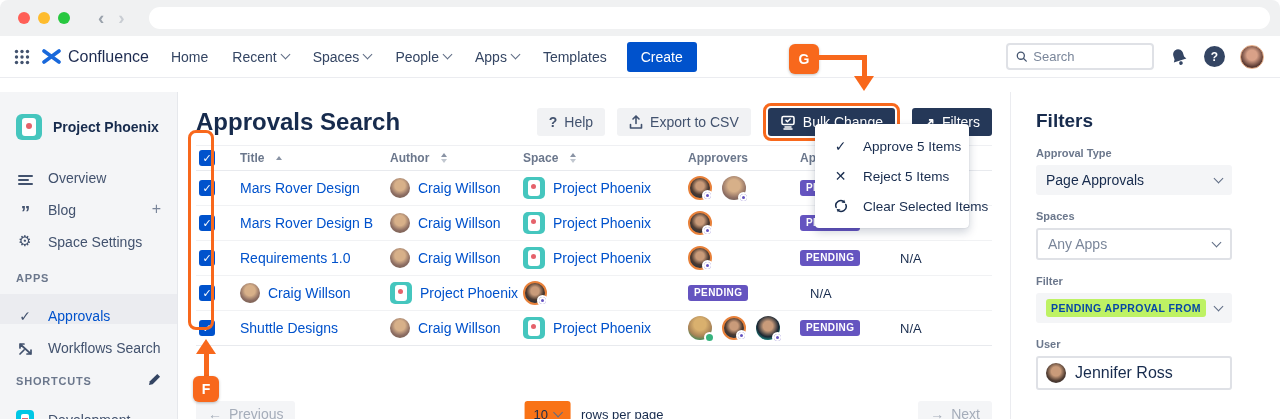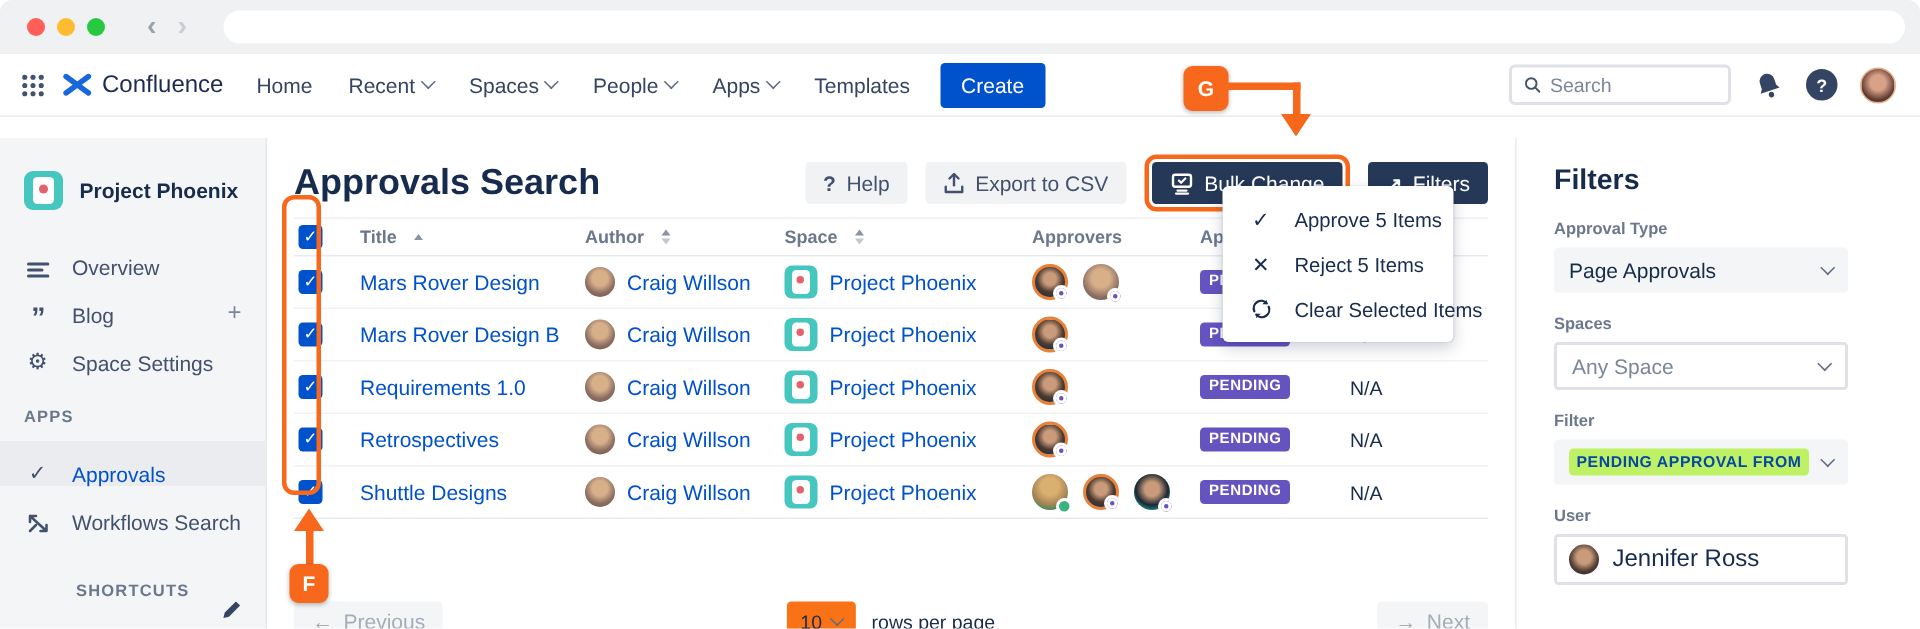--- a/index.html
+++ b/index.html
@@ -268,21 +268,21 @@
     <div class="side-item">
       <span class="ic">
         <svg width="15" height="14" viewBox="0 0 15 14">
             <g stroke="#42526E" stroke-width="1.7" fill="none" stroke-linecap="round" stroke-linejoin="round">
               <path d="M2 12 L6 8 M2 2 L13 12 M13 12 v-4 M13 12 h-4 M6 2 H2 M2 2 v4"></path>
             </g>
           </svg>
       </span>
       <span class="label">Workflows Search</span>
     </div>
-    <div class="side-section" style="margin-top:32px;flex-direction:column;">
+    <div class="side-section" style="margin-top:17px;">
       <span>SHORTCUTS</span>
       <span class="pencil">
         <svg width="13" height="13" viewBox="0 0 14 14">
             <path fill="#344563" d="M1 13 l1-4 8-8 3 3 -8 8 z"></path>
           </svg>
       </span>
     </div>
     <div class="side-item">
       <span class="sc-ic"></span>
       <span class="label">Development...</span>
@@ -449,23 +449,20 @@
     <div class="cell c-date">N/A</div>
   </div>
 
   <div class="trow">
     <div class="cell c-check">
       <span class="checkbox">
                 <span class="tick">✓</span>
               </span>
     </div>
     <div class="cell">
-              <a class="link">Retrospectives</a>
-            </div>
-    <div class="cell">
       <span class="av av-author"></span>
       <a class="link">Craig Willson</a>
     </div>
     <div class="cell">
       <span class="sp-ic"></span>
       <a class="link">Project Phoenix</a>
     </div>
     <div class="cell">
               <span class="app-av aav-a">
                 <i class="dot dot-pending"></i>
@@ -534,21 +531,21 @@
 
   <div class="fpanel">
     <div class="fp-title">Filters</div>
     <div class="fp-label">Approval Type</div>
     <div class="select sel-gray">
       <span>Page Approvals</span>
       <i class="chev"></i>
     </div>
     <div class="fp-label">Spaces</div>
     <div class="select sel-white">
-      <span class="sel-val">Any Space</span>
+      <span class="sel-val">Any Apps</span>
       <i class="chev"></i>
     </div>
     <div class="fp-label">Filter</div>
     <div class="select sel-gray">
       <span class="chip">PENDING APPROVAL FROM</span>
       <i class="chev"></i>
     </div>
     <div class="fp-label">User</div>
     <div class="user-field">
       <span class="avatar av-user"></span>

